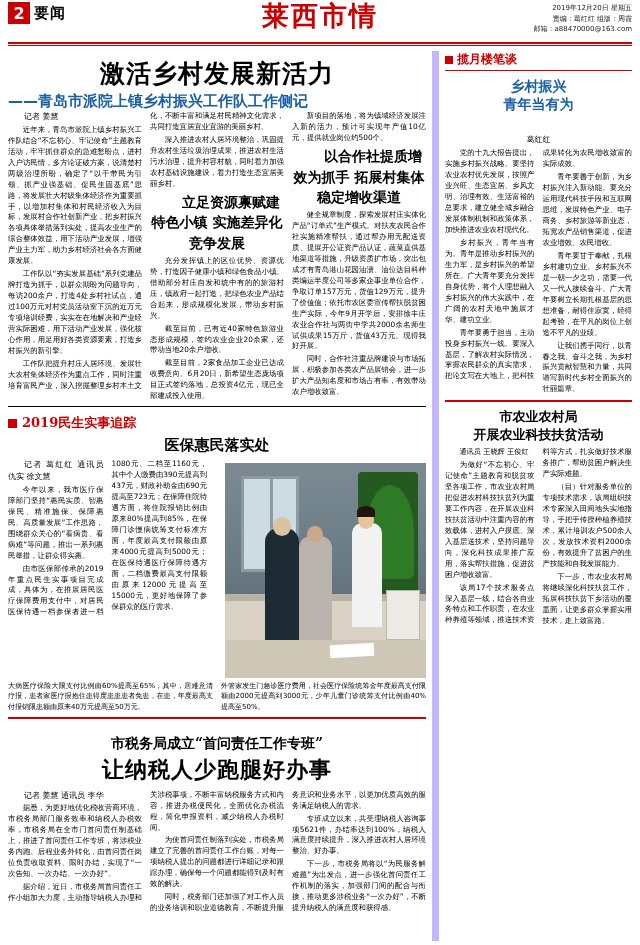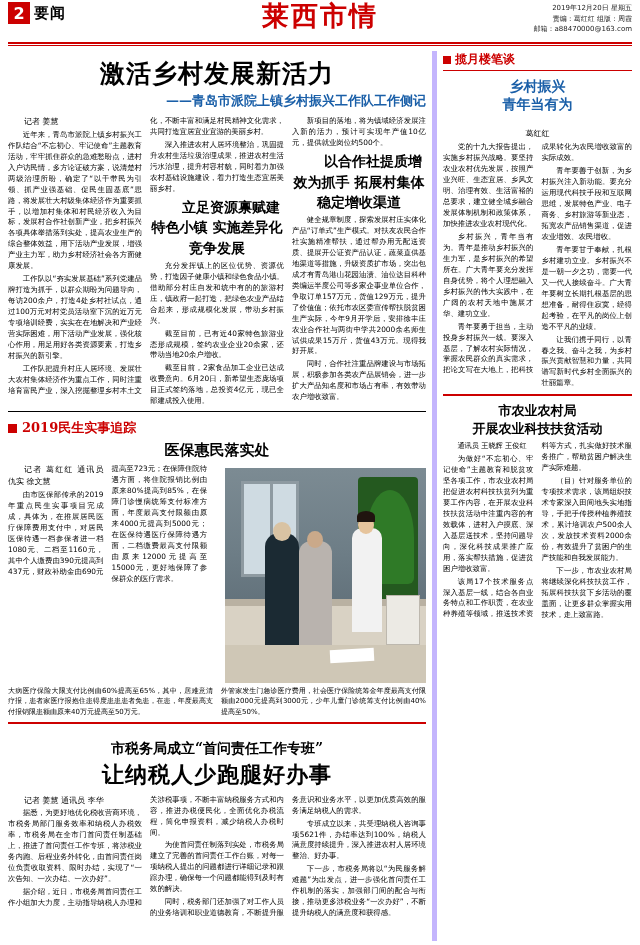--- a/index.html
+++ b/index.html
@@ -12,44 +12,44 @@
            display:flex;align-items:center;justify-content:center;font-family:"DejaVu Sans",sans-serif;}
   .pagelabel{font-size:15px;font-weight:bold;letter-spacing:1px;}
   .nameplate{position:absolute;left:50%;transform:translateX(-50%);top:-2px;
              font-family:"DejaVu Serif","Liberation Serif",serif;font-weight:bold;font-size:27px;
              color:#c00;letter-spacing:2px;}
   .masthead-right{margin-left:auto;text-align:right;font-size:7px;line-height:1.5;color:#222;padding-top:3px;}
   .masthead-rule{height:1px;background:#c00;margin-top:1px;}
   
   .body-wrap{display:flex;gap:6px;margin-top:5px;height:890px;}
   .col-left{width:418px;position:relative;}
-  .col-right{width:196px;border-left:5px solid #c4b5fd;padding-left:6px;position:relative;}
+  .col-right{width:196px;border-left:7px solid #c4b5fd;padding-left:6px;position:relative;}
   
   .headline-main{font-family:"DejaVu Serif","Liberation Serif",serif;font-weight:bold;
                  font-size:25px;text-align:center;letter-spacing:1px;margin:6px 0 2px;}
-  .subhead{text-align:right;font-size:13px;color:#1a5fa8;font-weight:bold;margin-bottom:6px;}
+  .subhead{text-align:left;font-size:15px;color:#1a5fa8;font-weight:bold;}
   .byline{font-size:8px;margin-bottom:3px;}
   
   .txt{font-size:7.4px;line-height:1.48;text-align:justify;font-family:"DejaVu Sans",sans-serif;}
   .txt p{margin:0 0 2px;text-indent:2em;}
   .cols3{column-count:3;column-gap:8px;column-rule:0;}
   .cols2{column-count:2;column-gap:8px;}
   
   .banner{display:flex;align-items:center;gap:5px;margin:7px 0 4px;}
   .banner .sq{width:9px;height:9px;background:#c00;flex:none;}
   .banner .t{font-family:"DejaVu Serif",serif;font-weight:bold;font-size:13px;color:#c00;}
   .sub-title{font-family:"DejaVu Serif",serif;font-weight:bold;font-size:15px;text-align:center;margin:4px 0 4px;}
   .sub-title-sm{font-family:"DejaVu Serif",serif;font-weight:bold;font-size:14px;text-align:center;margin:5px 0 3px;}
   .rule-thin{height:1px;background:#000;margin:4px 0;}
   .rule-red{height:2px;background:#c00;margin:5px 0;}
   
   .r-banner{display:flex;align-items:center;gap:4px;border-bottom:1px solid #c00;padding-bottom:2px;margin-bottom:4px;}
   .r-banner .sq{width:8px;height:8px;background:#c00;flex:none;}
   .r-banner .t{font-family:"DejaVu Serif",serif;font-weight:bold;font-size:12px;color:#c00;}
-  .r-title{font-family:"DejaVu Serif",serif;font-weight:bold;font-size:14px;text-align:center;line-height:1.3;margin:6px 0 15px;color:#1a5fa8;}
+  .r-title{font-family:"DejaVu Serif",serif;font-weight:bold;font-size:14px;text-align:center;line-height:1.3;margin:6px 0 21px;color:#1a5fa8;}
   .r-author{font-size:8px;text-align:center;margin-bottom:3px;}
   .r-title2{font-family:"DejaVu Serif",serif;font-weight:bold;font-size:13px;text-align:center;line-height:1.35;margin:6px 0 4px;}
   .r-byline{font-size:7.2px;margin-bottom:2px;}
   
   .photo{width:100%;height:215px;position:relative;overflow:hidden;background:#2a3b4a;margin:4px 0 3px;}
   .caption{font-size:7px;line-height:1.45;text-align:justify;}
   .cap-cols{column-count:2;column-gap:8px;}
   
   .ph-wall{position:absolute;inset:0;background:linear-gradient(180deg,#7c8b93 0%,#6d7d86 40%,#52606a 100%);}
   .ph-window{position:absolute;left:8%;top:6%;width:26%;height:42%;background:#cfdbe2;border:3px solid #8e9aa1;}
@@ -118,20 +118,21 @@
       <div class="banner">
         <div class="sq"></div>
         <div class="t">2019民生实事追踪</div>
       </div>
       <div class="sub-title">医保惠民落实处</div>
 
       <div style="display:flex;gap:18px;">
         <div style="width:205px;">
           <div class="txt cols2">
             <p class="byline">记者 葛红红 通讯员 仇实 徐文慧</p>
+            <p>今年以来，我市医疗保障部门坚持“惠民实质、智惠保民、精准施保、保障惠民、高质量发展”工作思路，围绕群众关心的“看病贵、看病难”等问题，推出一系列惠民举措，让群众得实惠。</p>
             <p>由市医保部传承的2019年重点民生实事项目完成成，具体为，在推展居民医疗保障费用支付中，对居民医保待遇一档参保者进一档1080元、二档至1160元，其中个人缴费由390元提高到437元，财政补助金由690元提高至723元；在保障住院待遇方面，将住院报销比例由原来80%提高到85%，在保障门诊慢病统筹支付标准方面，年度最高支付限额由原来4000元提高到5000元；在医保待遇医疗保障待遇方面，二档缴费最高支付限额由原来12000元提高至15000元，更好地保障了参保群众的医疗需求。</p>
           </div>
         </div>
         <div style="width:207px;">
           <div class="photo">
             <div class="ph-wall"></div>
             <div class="ph-window"></div>
             <div class="ph-green"></div>
             <div class="ph-green2"></div>
             <div class="ph-counter2"></div>

